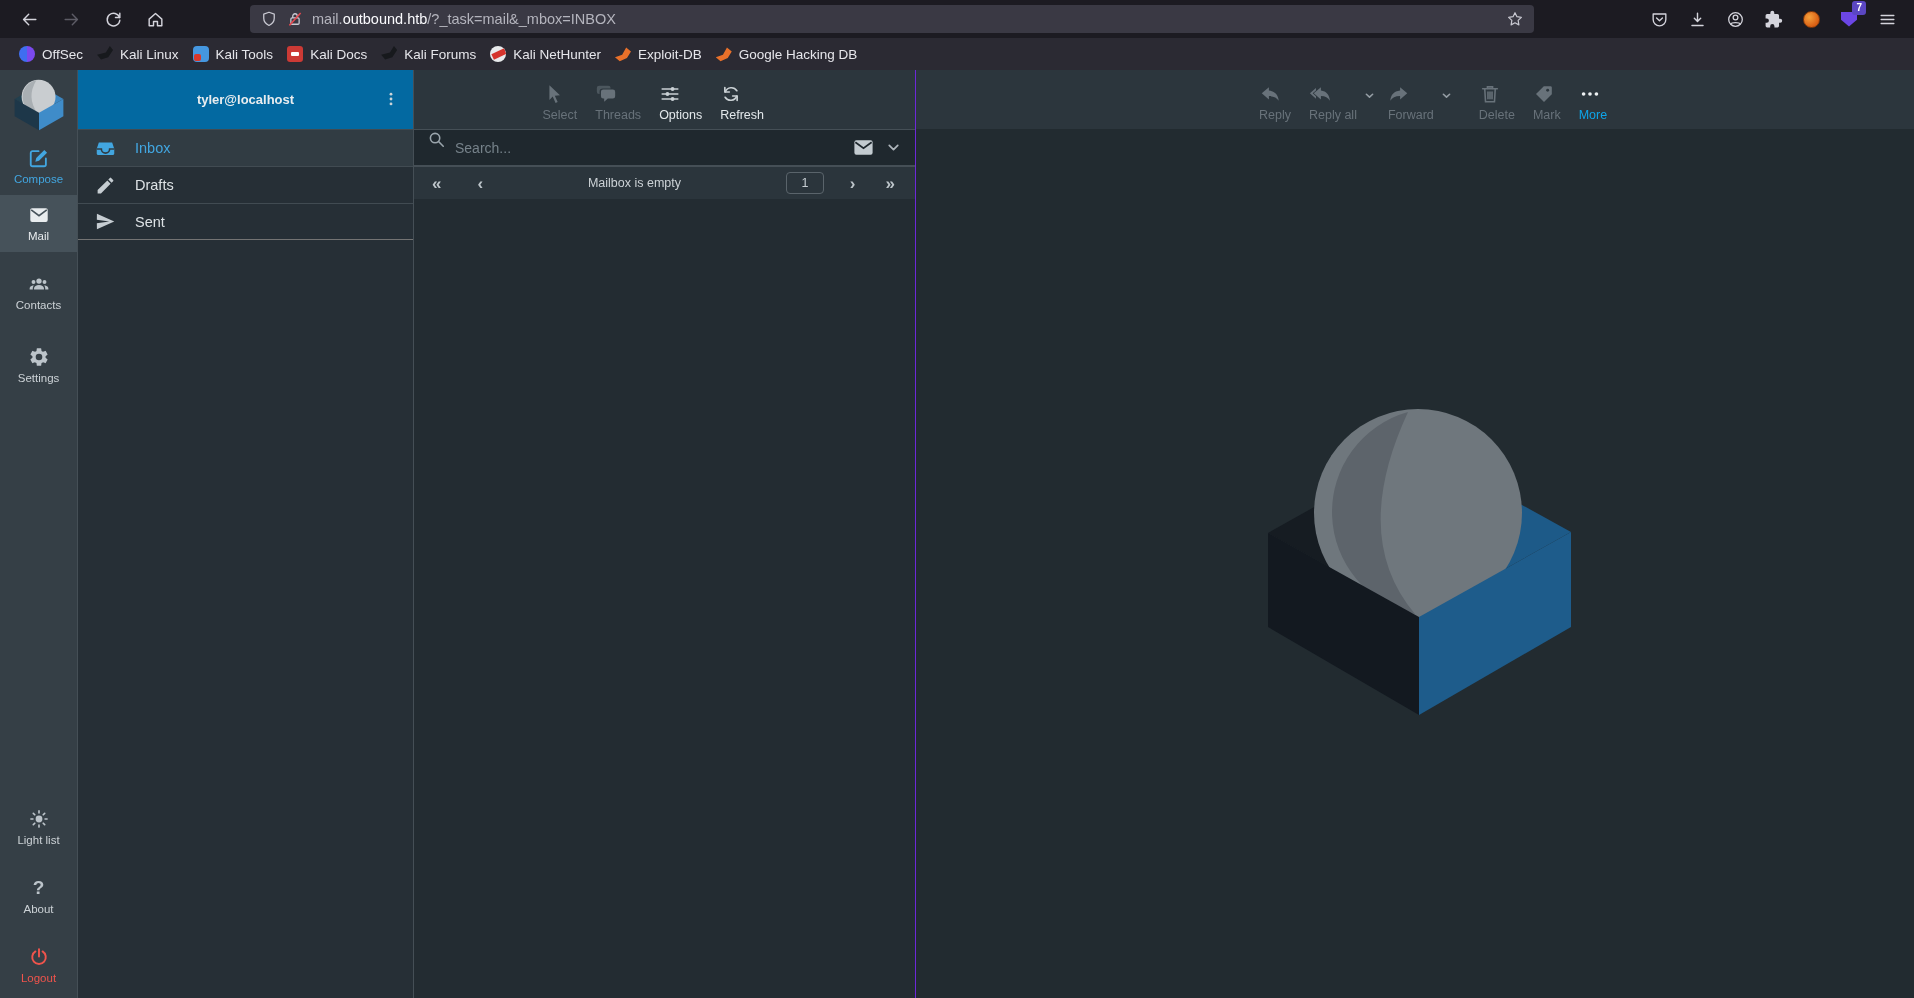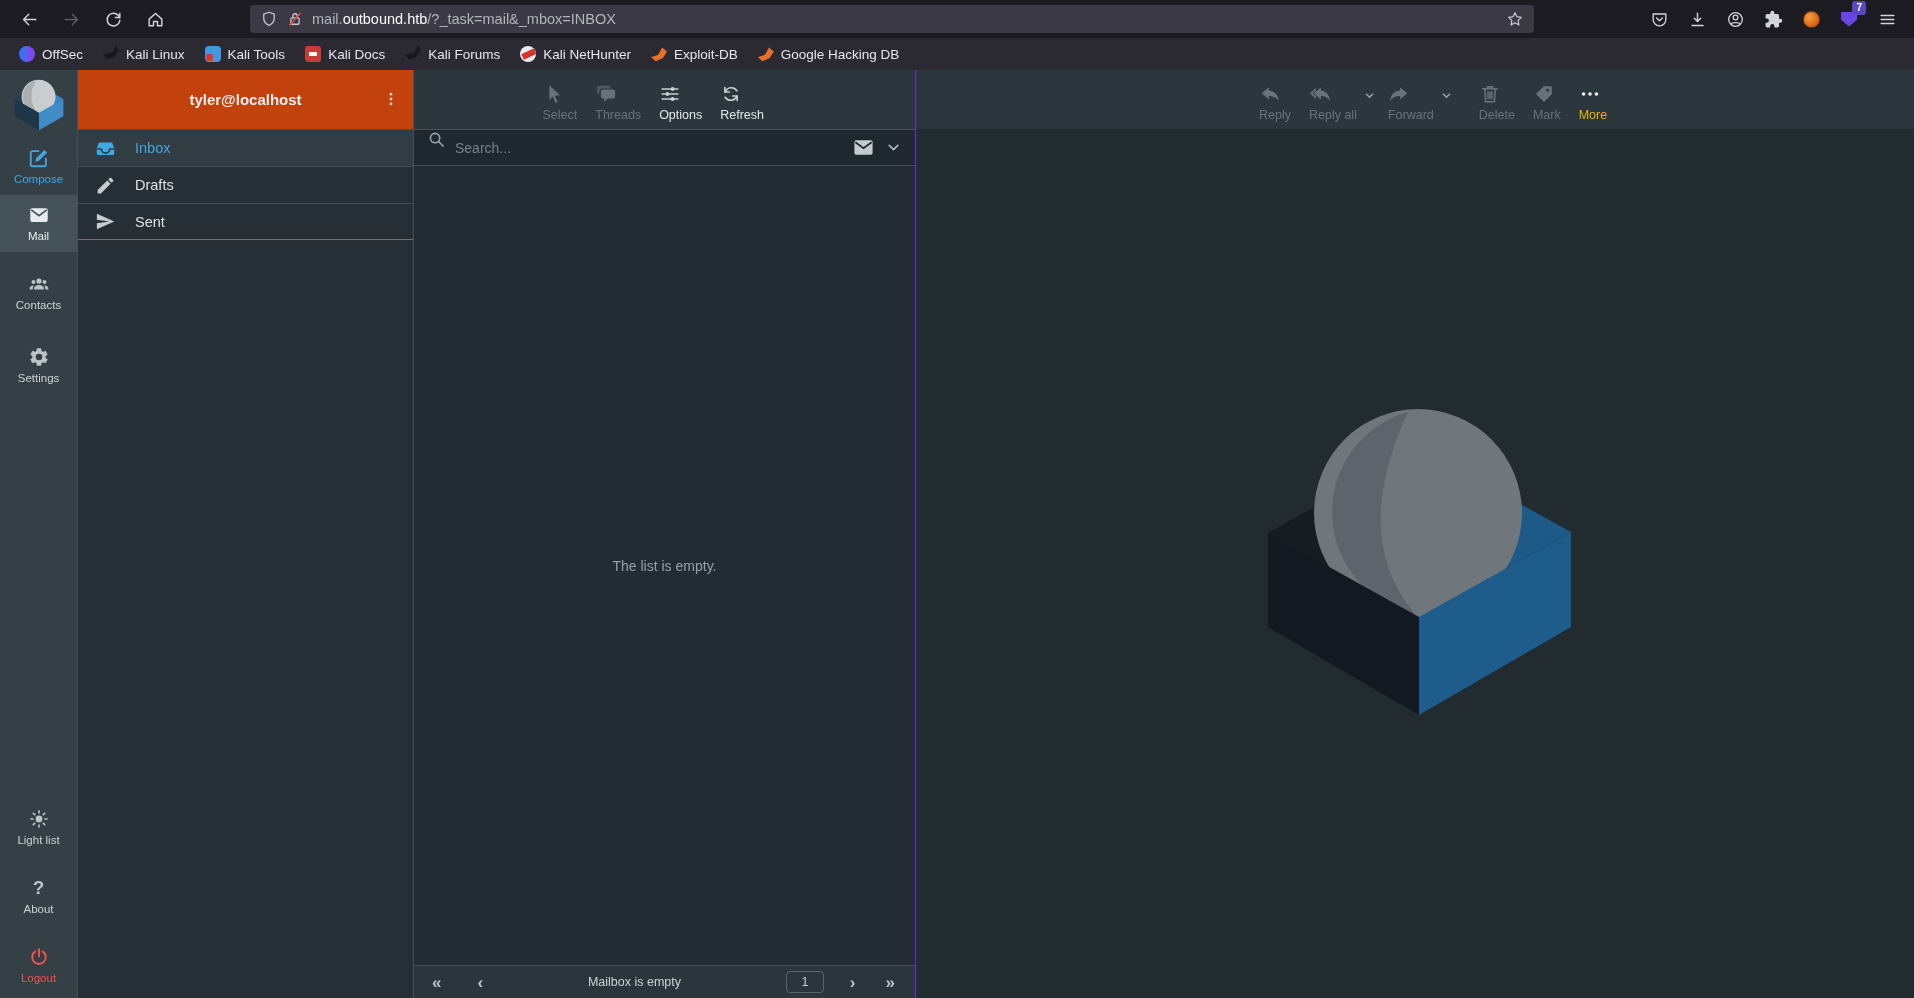--- a/index.html
+++ b/index.html
@@ -24,21 +24,21 @@
   .ff-right{margin-left:auto;display:flex;align-items:center;gap:12px;padding-right:14px;color:#d4d4dc}
   .ff-right .ff-btn{position:relative}
   .ext-badge{position:absolute;top:-5px;right:-4px;background:#5b47c2;color:#fff;
              font-size:10px;line-height:1;padding:2px 4px;border-radius:3px;font-weight:bold}
   .fox-dot{width:17px;height:17px;border-radius:50%;
            background:radial-gradient(circle at 35% 35%, #f5a13c, #d95f14 70%);border:1px solid #8a3d0a}
   .wap-shape{width:16px;height:15px;background:#6b46e5;clip-path:polygon(0 0,100% 0,100% 55%,50% 100%,0 55%)}
 
   
   .bmbar{position:absolute;top:38px;left:0;width:100%;height:32px;background:#2b2a33;
-         display:flex;align-items:center;gap:6px;padding-left:12px}
+         display:flex;align-items:center;padding-left:12px}
   .bm{display:flex;align-items:center;gap:7px;padding:3px 7px;border-radius:4px;
       color:#e6e6eb;font-size:13.5px;white-space:nowrap}
   .bm-ic{width:16px;height:16px;flex:0 0 auto}
   .ic-offsec{border-radius:50%;background:linear-gradient(90deg,#3f6ef0 50%,#7b49ee 50%)}
   .ic-kali{background:#17191d;clip-path:polygon(0 55%,55% 40%,80% 0,100% 25%,70% 70%,25% 85%);}
   .ic-kalitools{border-radius:4px;background:#4597e0;position:relative}
   .ic-kalitools::after{content:"";position:absolute;left:1px;bottom:1px;width:7px;height:7px;background:#d9372a;border-radius:2px}
   .ic-kalidocs{border-radius:3px;background:#cc3a35;position:relative}
   .ic-kalidocs::after{content:"";position:absolute;left:4px;top:6px;width:8px;height:4px;background:#fff;border-radius:1px}
   .ic-nethunter{border-radius:50%;background:#e8eaec;position:relative;overflow:hidden}
@@ -60,22 +60,22 @@
   .snav.active .s-icon,.snav.active .s-lbl{color:#e8ecee}
   .snav.contacts{margin-top:12px}
   .snav.settings{margin-top:16px}
   .snav.lightmode{margin-top:auto}
   .snav.about{margin-top:12px}
   .snav.logout{margin-top:12px;margin-bottom:4px}
   .snav.logout .s-icon,.snav.logout .s-lbl{color:#f0544c}
 
   
   .folders{width:336px;background:#262f36;border-left:1px solid #454f56;display:flex;flex-direction:column}
-  .folders-head{height:59px;background:#c2410c;display:flex;align-items:center;justify-content:center;
-                position:relative;color:#e9edef;font-weight:bold;font-size:15px}
+  .folders-head{height:59px;background:#0369a1;display:flex;align-items:center;justify-content:center;
+                position:relative;color:#e9edef;font-weight:bold;font-size:13px}
   .kebab{position:absolute;right:10px;top:17px;width:24px;height:24px;color:#ccd3d7;
          display:flex;align-items:center;justify-content:center}
   .kebab svg{width:18px;height:18px}
   .folder-row{height:37px;border-top:1px solid #414b52;display:flex;align-items:center;
               gap:19px;padding-left:17px;font-size:14.5px;color:#dde2e5;cursor:default}
   .folder-row:last-child{border-bottom:1px solid #737373}
   .folder-row .f-icon{width:21px;height:21px;color:#c6cdd2;--rowbg:#262f36}
   .folder-row.selected{background:#313c43;color:#42a6e0}
   .folder-row.selected .f-icon{color:#42a6e0;--rowbg:#313c43}
 
@@ -387,21 +387,20 @@
           <svg class="env" viewBox="0 0 24 24">
               <rect x="2.5" y="4.5" width="19" height="15" rx="2" fill="currentColor"></rect>
               <path d="M3.5 6.5l8.5 6.2 8.5-6.2" fill="none" stroke="var(--envbg)" stroke-width="1.8"></path>
             </svg>
           <svg class="car" viewBox="0 0 24 24" fill="none" stroke="currentColor" stroke-width="2.4" stroke-linecap="round" stroke-linejoin="round">
               <path d="M6 9l6 6 6-6"></path>
             </svg>
         </div>
       </div>
 
-      <div class="list-empty">The list is empty.</div>
 
       <div class="pagination">
         <span class="pg-glyph pg-first">«</span>
         <span class="pg-glyph pg-prev">‹</span>
         <span class="pg-status">Mailbox is empty</span>
         <input class="pg-input" value="1" style="">
         <span class="pg-glyph pg-next">›</span>
         <span class="pg-glyph pg-last">»</span>
       </div>
     </div>
@@ -448,21 +447,21 @@
               <circle cx="16" cy="8" r="1.6" fill="#2c363d"></circle>
             </svg>
           <span>Mark</span>
         </div>
         <div class="tbtn">
           <svg class="t-icon" viewBox="0 0 24 24" fill="#eef1f3">
               <circle cx="5" cy="12" r="2"></circle>
               <circle cx="12" cy="12" r="2"></circle>
               <circle cx="19" cy="12" r="2"></circle>
             </svg>
-          <span style="color:#eab308">More</span>
+          <span style="color:#0ea5e9">More</span>
         </div>
       </div>
 
       <svg class="watermark" viewBox="0 0 313 315">
         <polygon points="156,43 5,128 156,212" fill="#161c22"></polygon>
         <polygon points="156,43 308,127 156,212" fill="#1d5a88"></polygon>
         <circle cx="155" cy="108" r="104" fill="#6f777d"></circle>
         <path d="M145 7 A104 104 0 0 0 152 209 Q 87 132 145 7 Z" fill="#5d646b"></path>
         <polygon points="5,128 156,212 156,310 5,222" fill="#131920"></polygon>
         <polygon points="156,212 308,127 308,222 156,310" fill="#1e5c8b"></polygon>

